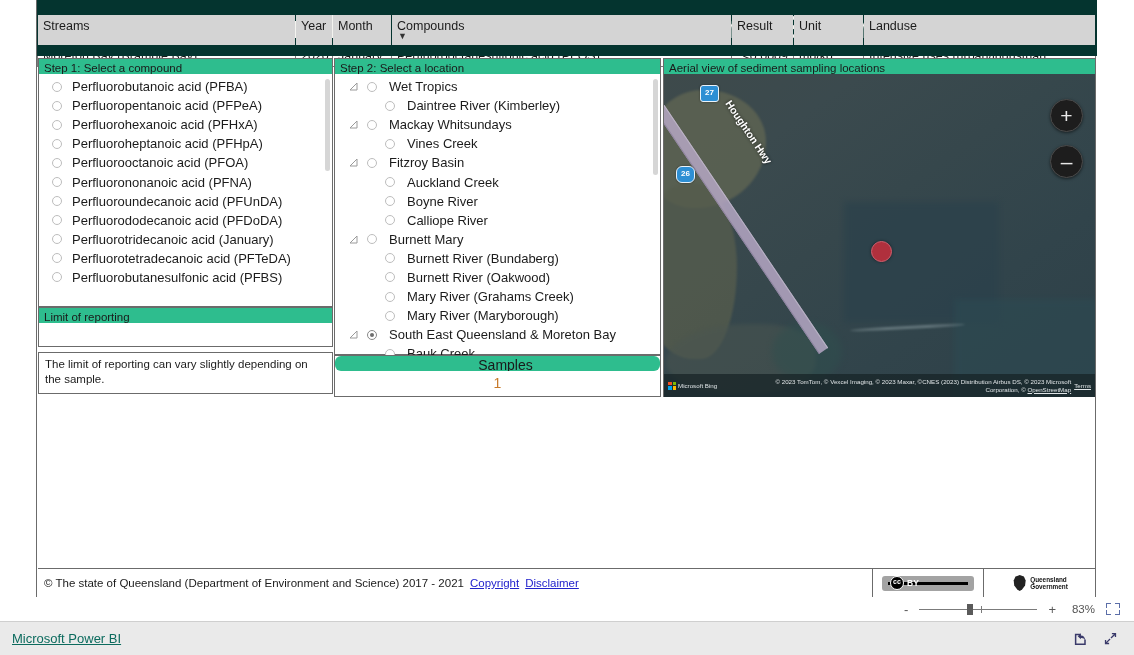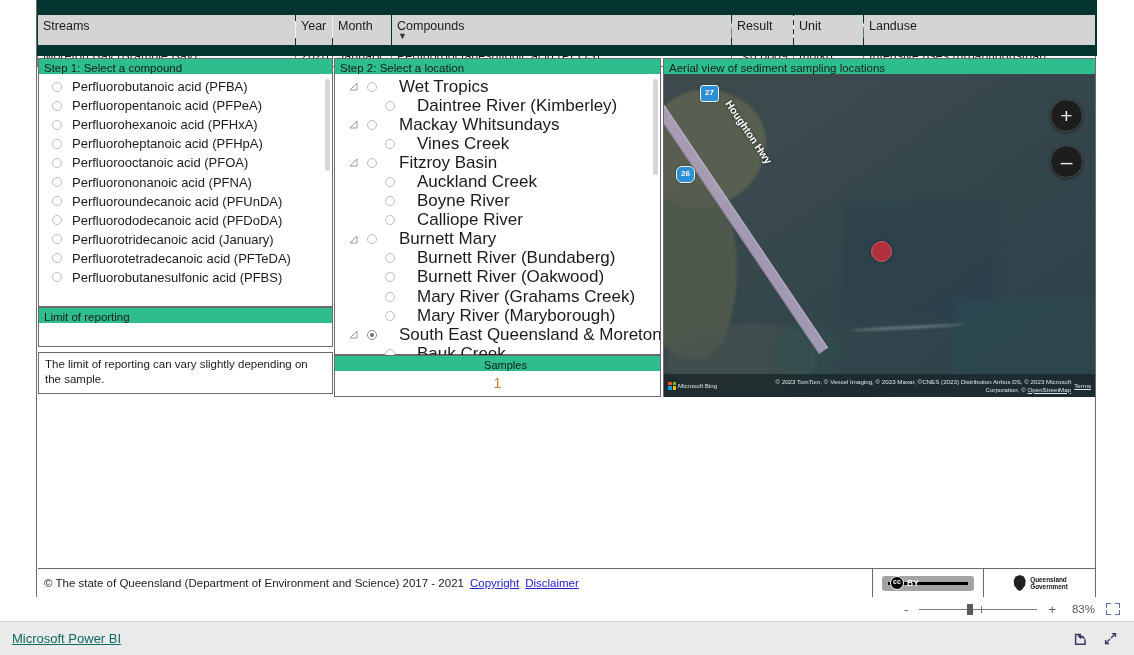--- a/index.html
+++ b/index.html
@@ -29,21 +29,21 @@
     color:#f3f3ef;font-size:31px;font-weight:bold;letter-spacing:.2px;
     font-family:"Liberation Sans",sans-serif;white-space:nowrap;
   }
 
   
   .card-hd{
     background:#2ebd8e;color:#1a1a1a;font-size:11.5px;
     padding:2px 0 2px 5px;height:15px;line-height:15px;
     box-sizing:border-box;overflow:hidden;white-space:nowrap;
   }
-  .card-hd.center{text-align:center;padding-left:16px;font-size:11px;}
+  .card-hd.center{text-align:center;padding-left:16px;font-size:14px;border-radius:6px;}
 
   .panel{position:absolute;background:#fff;border:1px solid #6b6b6b;box-sizing:border-box;}
 
   
   #compound-panel{left:1px;top:58px;width:295px;height:249px;}
   .cmp-list{position:relative;height:233px;overflow:hidden;padding-top:3px;box-sizing:border-box;}
   .cmp-row{display:flex;align-items:center;height:19.1px;padding-left:13px;}
   .radio{
     width:10px;height:10px;border:1px solid #bdbdbd;border-radius:50%;
     background:#fff;box-sizing:border-box;flex:0 0 auto;
@@ -72,21 +72,21 @@
   
   #location-panel{left:297px;top:58px;width:327px;height:297px;}
   .loc-list{position:relative;height:281px;overflow:hidden;padding-top:3px;box-sizing:border-box;}
   .loc-row{display:flex;align-items:center;height:19.1px;}
   .loc-row.lvl1{padding-left:14px;}
   .loc-row.lvl2{padding-left:50px;}
   .caret{
     width:9px;height:9px;flex:0 0 auto;margin-right:9px;position:relative;
   }
   .caret svg{display:block;}
-  .loc-row .lbl{margin-left:22px;font-size:17px;color:#1b1b1b;white-space:nowrap;}
+  .loc-row .lbl{margin-left:12px;font-size:13px;color:#1b1b1b;white-space:nowrap;}
 
   
   #samples-panel{left:297px;top:355px;width:327px;height:42px;}
   #samples-panel .val{
     text-align:center;font-size:14px;color:#c87a2a;line-height:25px;
   }
 
   
   #map-panel{left:626px;top:58px;width:433px;height:339px;}
   .map-body{position:relative;width:100%;height:323px;overflow:hidden;

